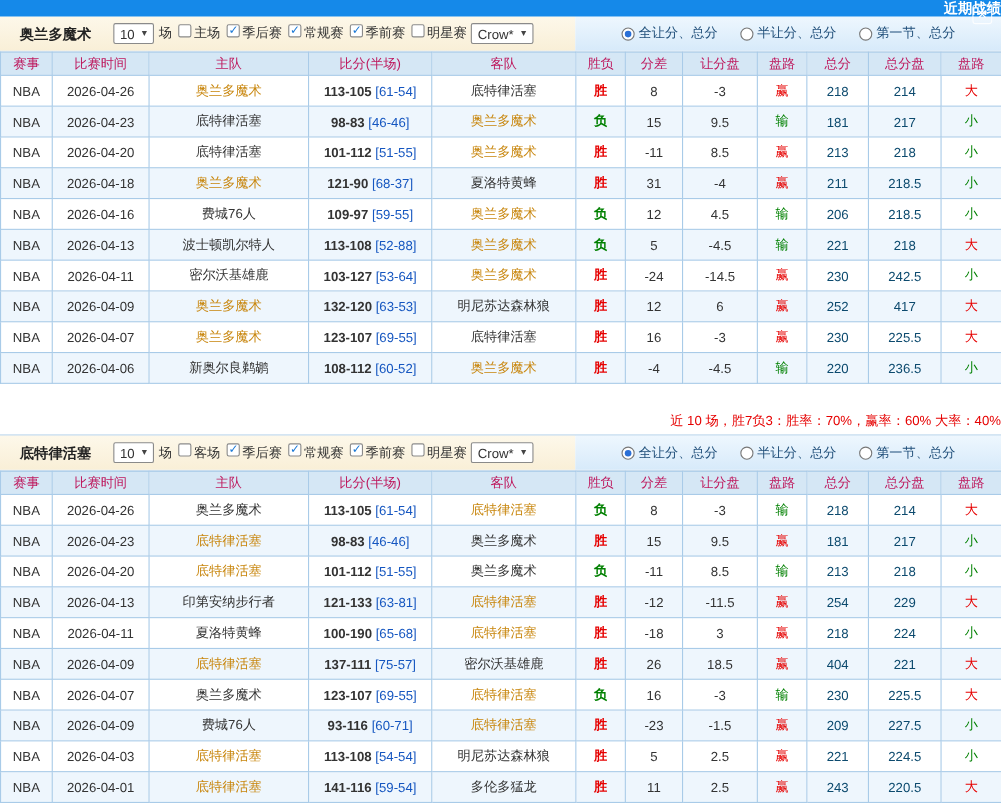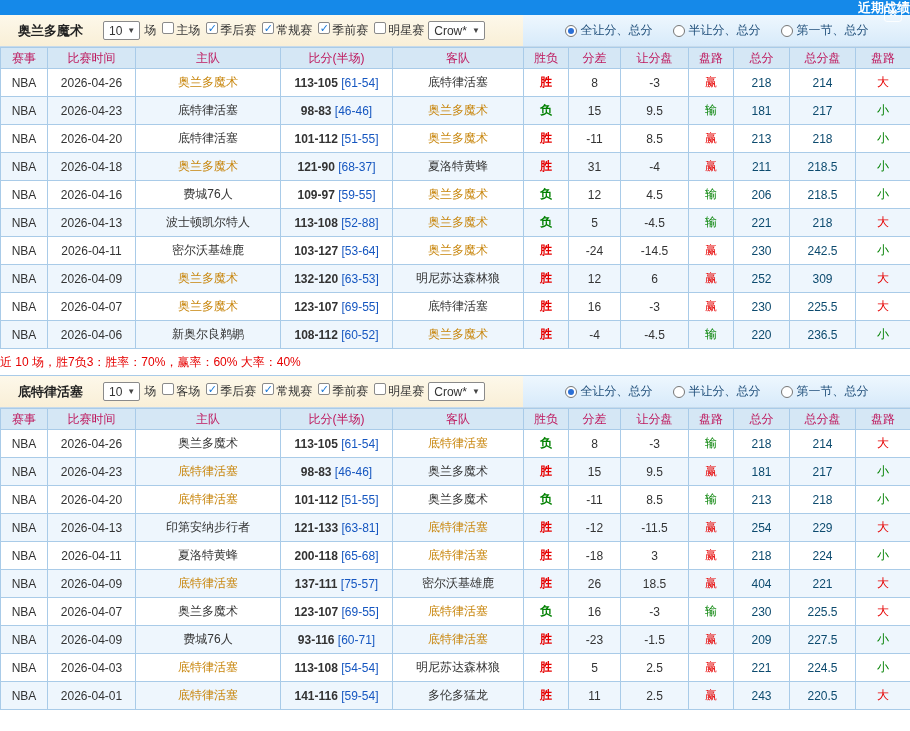--- a/index.html
+++ b/index.html
@@ -99,24 +99,25 @@
   .red { color: #e60000; }
   .green { color: #008000; }
   .b { font-weight: bold; }
   .blue { color: #0c4a6e; }
   td.team.hl { color: #c8860d; }
   .score { font-weight: bold; color: #333; margin-top: 30px; }
   .half { color: #1556c0; }
 
   .summary {
     height: 27px; line-height: 27px;
-    text-align: left;
+    text-align: right;
     color: #e60000;
     background: #fff;
     border-bottom: 1px solid #a9cbe8;
+    margin-top: 20px;
   }
 </style>
 </head>
 <body>
 
 <div id="app">
   <div class="titlebar">
     <span>近期战绩</span>
     <span class="close">✕</span>
   </div>
@@ -301,21 +302,21 @@
             <td>NBA</td>
             <td>2026-04-09</td>
             <td class="team hl">奥兰多魔术</td>
             <td><span class="score">132-120</span> <span class="half">[63-53]</span></td>
             <td class="team">明尼苏达森林狼</td>
             <td class="b red">胜</td>
             <td>12</td>
             <td>6</td>
             <td class="red">赢</td>
             <td class="blue">252</td>
-            <td class="blue">309</td>
+            <td class="blue">417</td>
             <td class="red">大</td>
           </tr>
           <tr class="row">
             <td>NBA</td>
             <td>2026-04-07</td>
             <td class="team hl">奥兰多魔术</td>
             <td><span class="score">123-107</span> <span class="half">[69-55]</span></td>
             <td class="team">底特律活塞</td>
             <td class="b red">胜</td>
             <td>16</td>
@@ -473,21 +474,21 @@
             <td>-11.5</td>
             <td class="red">赢</td>
             <td class="blue">254</td>
             <td class="blue">229</td>
             <td class="red">大</td>
           </tr>
           <tr class="row">
             <td>NBA</td>
             <td>2026-04-11</td>
             <td class="team">夏洛特黄蜂</td>
-            <td><span class="score">200-118</span> <span class="half">[65-68]</span></td>
+            <td><span class="score">100-190</span> <span class="half">[65-68]</span></td>
             <td class="team hl">底特律活塞</td>
             <td class="b red">胜</td>
             <td>-18</td>
             <td>3</td>
             <td class="red">赢</td>
             <td class="blue">218</td>
             <td class="blue">224</td>
             <td class="green">小</td>
           </tr>
           <tr class="row alt">

